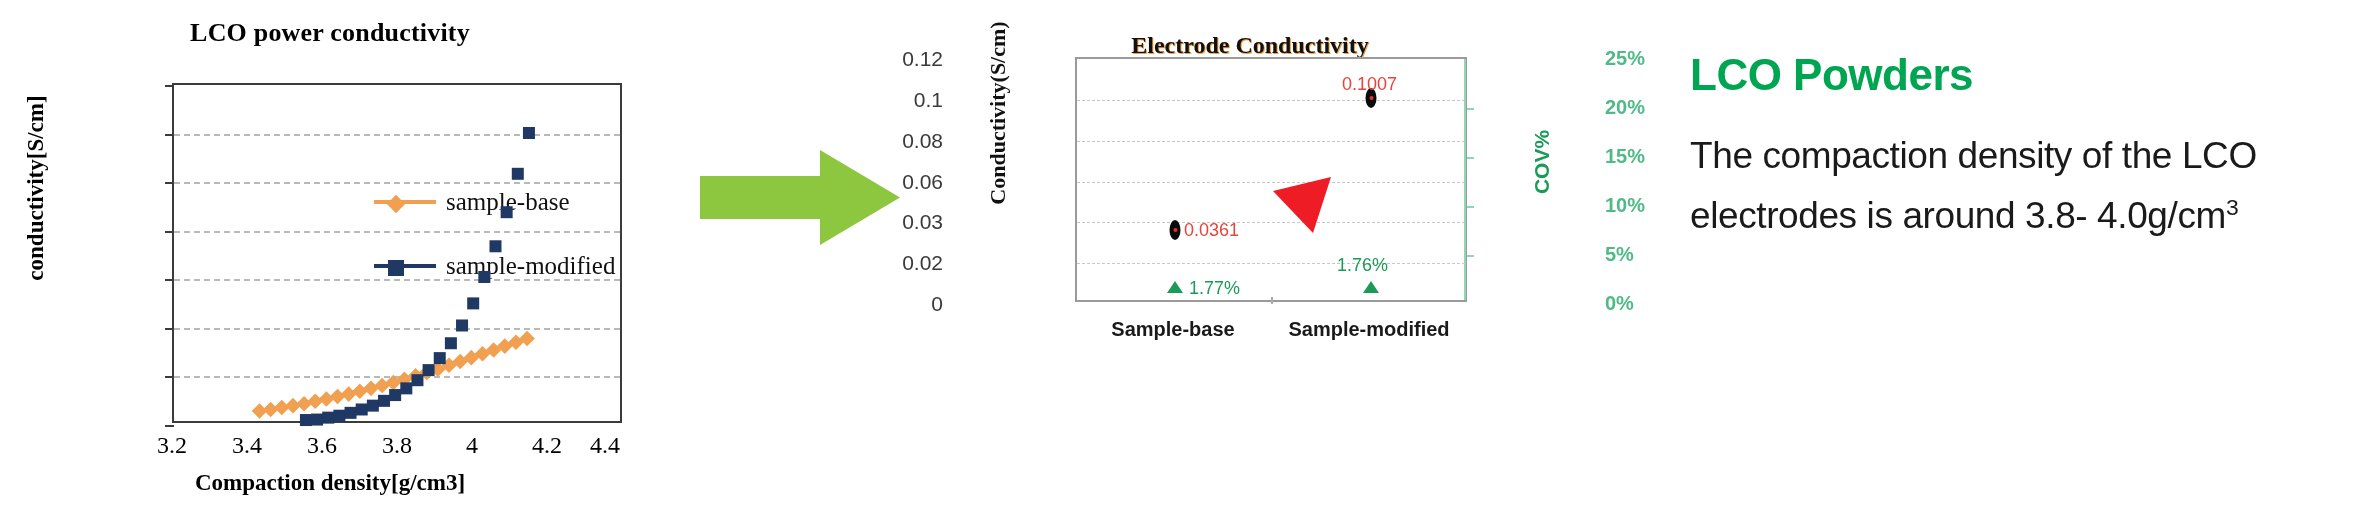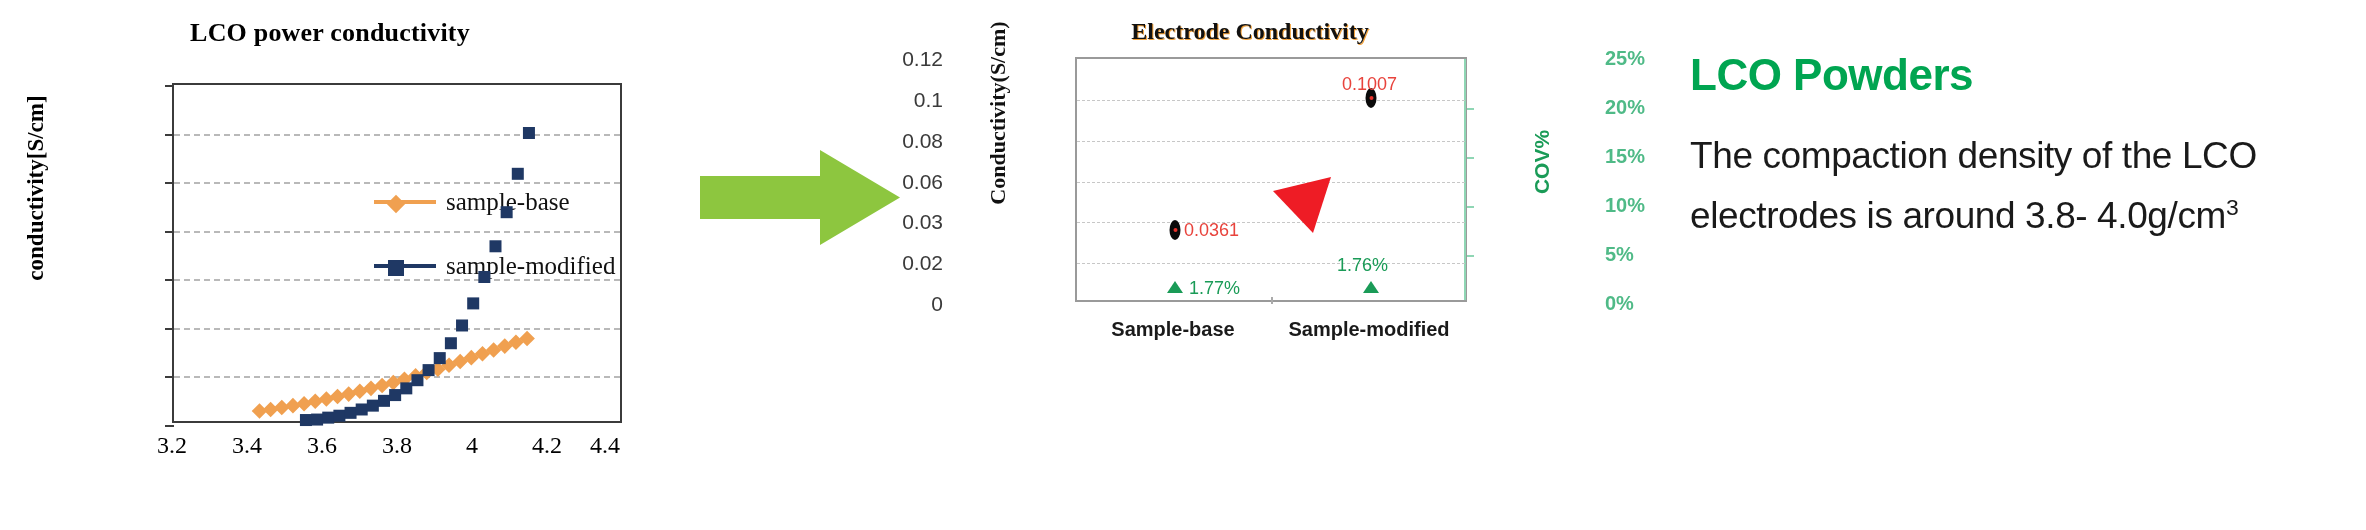--- a/index.html
+++ b/index.html
@@ -52,21 +52,21 @@
     margin-left:10px;font-family:"Liberation Serif", serif;font-size:25px;color:#111;
     white-space:nowrap;
   }
 
   
   #arrow{position:absolute;left:700px;top:150px;width:200px;height:95px;}
 
   
   #chart2{position:absolute;left:950px;top:0px;width:640px;height:530px;}
   #chart2 .c2-title{
-    position:absolute;left:0;top:18px;width:600px;text-align:center;
+    position:absolute;left:0;top:32px;width:600px;text-align:center;
     font-family:"Liberation Serif", serif;font-weight:bold;font-size:24px;color:#111;
     text-shadow:1px 1px 0 #f3a23a;
   }
   #chart2 .c2-plot{
     position:absolute;left:125px;top:57px;width:392px;height:245px;
     border:2px solid #9a9a9a;border-left:2px solid #9a9a9a;box-sizing:border-box;background:#fff;
   }
   #chart2 .c2-grid{position:absolute;left:0;right:0;height:0;border-top:1px dashed #c7c7c7;}
   #chart2 .c2-ytick{
     position:absolute;right:522px;width:120px;text-align:right;
@@ -130,20 +130,21 @@
   #panel .p-body sup{font-size:.62em;vertical-align:super;}
 </style>
 </head>
 <body>
 
 <div class="stage">
 
   <div id="chart1">
     <div class="c1-title">LCO power conductivity</div>
     <div class="c1-ylabel">conductivity[S/cm]</div>
+    <div class="c1-xlabel">Compaction density[g/cm3]</div>
 
     <div class="c1-plot">
 
       <div class="c1-grid" style="top:48.6px"></div>
       <div class="c1-grid" style="top:97.1px"></div>
       <div class="c1-grid" style="top:145.7px"></div>
       <div class="c1-grid" style="top:194.3px"></div>
       <div class="c1-grid" style="top:242.9px"></div>
       <div class="c1-grid" style="top:291.4px"></div>
 

